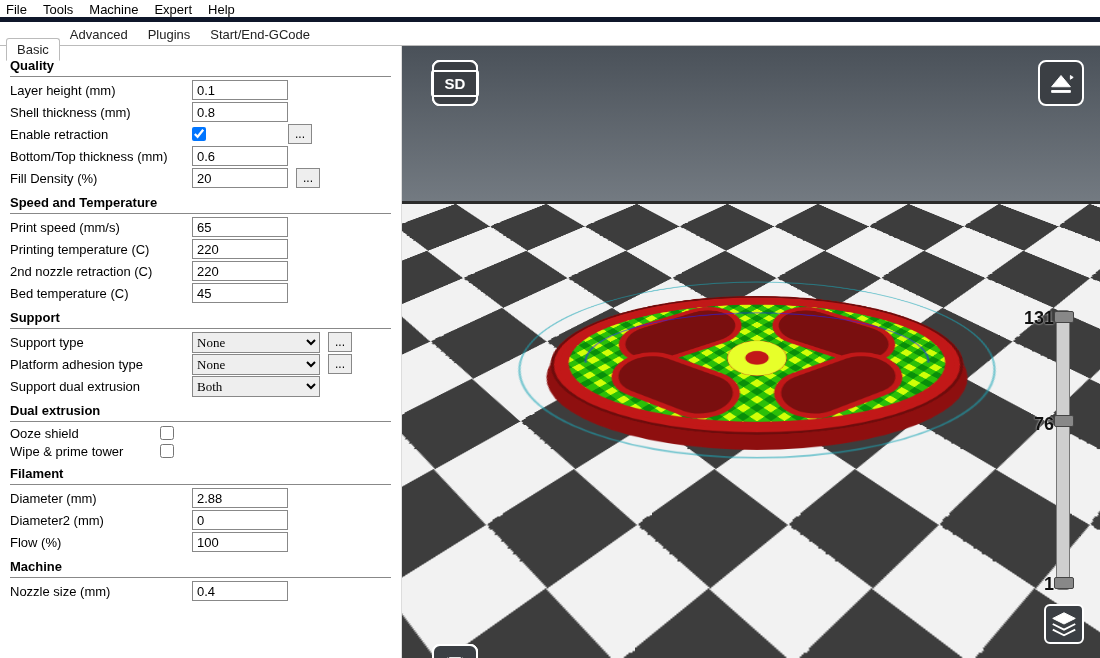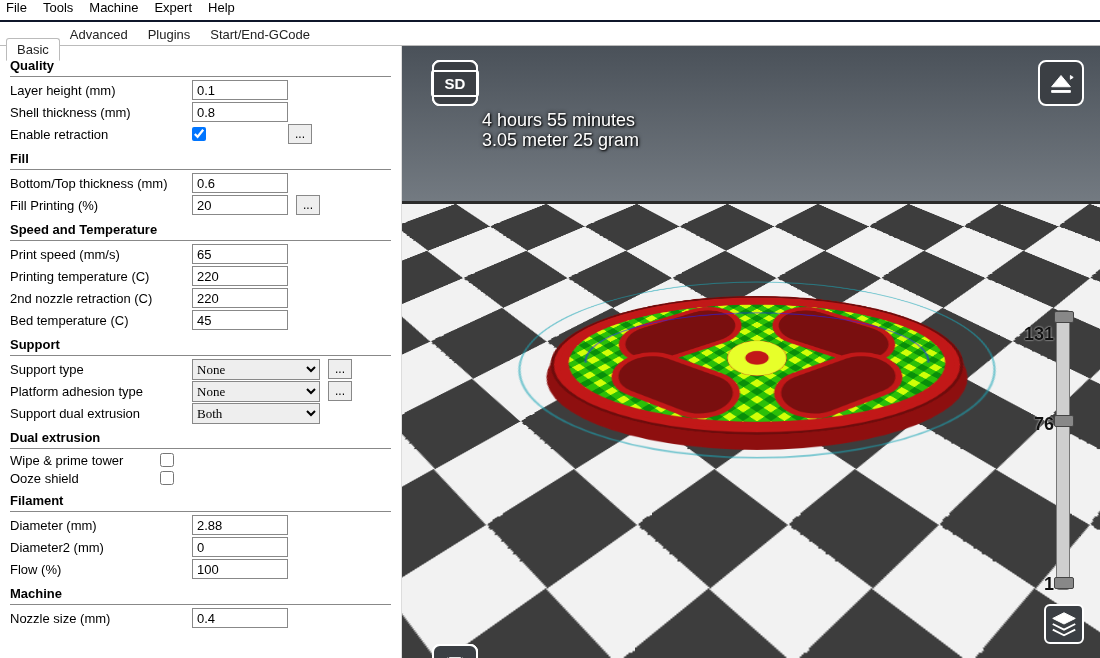--- a/index.html
+++ b/index.html
@@ -9,24 +9,24 @@
     font-size: 13px;
     color: #000;
     background: #fff;
     width: 1100px; height: 658px;
     overflow: hidden;
   }
   
   .menubar {
     height: 22px;
     display: flex;
-    align-items: flex-start;
+    align-items: flex-end;
     padding: 0 6px;
     gap: 16px;
-    border-bottom: 2px solid #0f172a;
+    border-bottom: 5px solid #0f172a;
   }
   .menubar .item { cursor: default; }
   
   .tabbar {
     height: 24px;
     display: flex;
     align-items: flex-end;
     padding: 0 6px;
     border-bottom: 1px solid #bbb;
     background: #fff;
@@ -295,27 +295,26 @@
       <span class="label">Shell thickness (mm)</span>
       <input type="text" value="0.8" style="">
     </div>
     <div class="row">
       <span class="label">Enable retraction</span>
       <input type="checkbox" checked="" style="">
       <span style="width:74px"></span>
       <button class="morebtn">...</button>
     </div>
 
-    <div class="section-title">Fill</div>
     <div class="row">
       <span class="label">Bottom/Top thickness (mm)</span>
       <input type="text" value="0.6" style="">
     </div>
     <div class="row">
-      <span class="label">Fill Printing (%)</span>
+      <span class="label">Fill Density (%)</span>
       <input type="text" value="20" style="">
       <button class="morebtn">...</button>
     </div>
 
     <div class="section-title">Speed and Temperature</div>
     <div class="row">
       <span class="label">Print speed (mm/s)</span>
       <input type="text" value="65" style="">
     </div>
     <div class="row">
@@ -342,25 +341,25 @@
       <select><option>None</option></select>
       <button class="morebtn">...</button>
     </div>
     <div class="row">
       <span class="label">Support dual extrusion</span>
       <select><option>Both</option></select>
     </div>
 
     <div class="section-title">Dual extrusion</div>
     <div class="row" style="height:18px">
+      <span class="label" style="width:150px">Ooze shield</span>
+      <input type="checkbox" style="">
+    </div>
+    <div class="row" style="height:18px">
       <span class="label" style="width:150px">Wipe &amp; prime tower</span>
-      <input type="checkbox" style="">
-    </div>
-    <div class="row" style="height:18px">
-      <span class="label" style="width:150px">Ooze shield</span>
       <input type="checkbox" style="">
     </div>
 
     <div class="section-title">Filament</div>
     <div class="row">
       <span class="label">Diameter (mm)</span>
       <input type="text" value="2.88" style="">
     </div>
     <div class="row">
       <span class="label">Diameter2 (mm)</span>
@@ -405,24 +404,20 @@
       <div class="ov-btn">
         <svg viewBox="0 0 32 32">
             <path d="M6 8h20v3H6zM6 14h20v3H6zM6 20h20v3H6z" fill="#fff"></path>
           </svg>
       </div>
       <div class="ov-btn">
         <span style="font-size:15px;border:2px solid #fff;padding:3px 12px;border-radius:3px">SD</span>
       </div>
     </div>
 
-    <div class="print-stats">
-      <div>4 hours 55 minutes</div>
-      <div>3.05 meter 25 gram</div>
-    </div>
 
     <div class="bottom-buttons">
       <div class="ov-btn">
         <svg viewBox="0 0 32 32">
             <ellipse cx="16" cy="22" rx="12" ry="5" fill="none" stroke="#fff" stroke-width="2"></ellipse>
             <path d="M12 6h8l-4 18z" fill="#fff"></path>
           </svg>
       </div>
       <div class="ov-btn">
         <svg viewBox="0 0 32 32">
@@ -447,21 +442,21 @@
     </div>
 
     <div class="ov-btn small right-bot">
       <svg viewBox="0 0 32 32">
           <path d="M16 4l12 6-12 6L4 10z" fill="#fff"></path>
           <path d="M4 16l12 6 12-6" fill="none" stroke="#fff" stroke-width="2"></path>
           <path d="M4 22l12 6 12-6" fill="none" stroke="#fff" stroke-width="2"></path>
         </svg>
     </div>
 
-    <div class="layer-num" style="top:278px">131</div>
+    <div class="layer-num" style="top:262px">131</div>
     <div class="layer-num" style="top:368px">76</div>
     <div class="layer-num" style="top:528px">1</div>
     <div class="layer-slider">
       <div class="track">
         <div class="thumb" style="top:0"></div>
         <div class="thumb" style="top:104px"></div>
         <div class="thumb" style="bottom:0"></div>
       </div>
     </div>
   </div>

